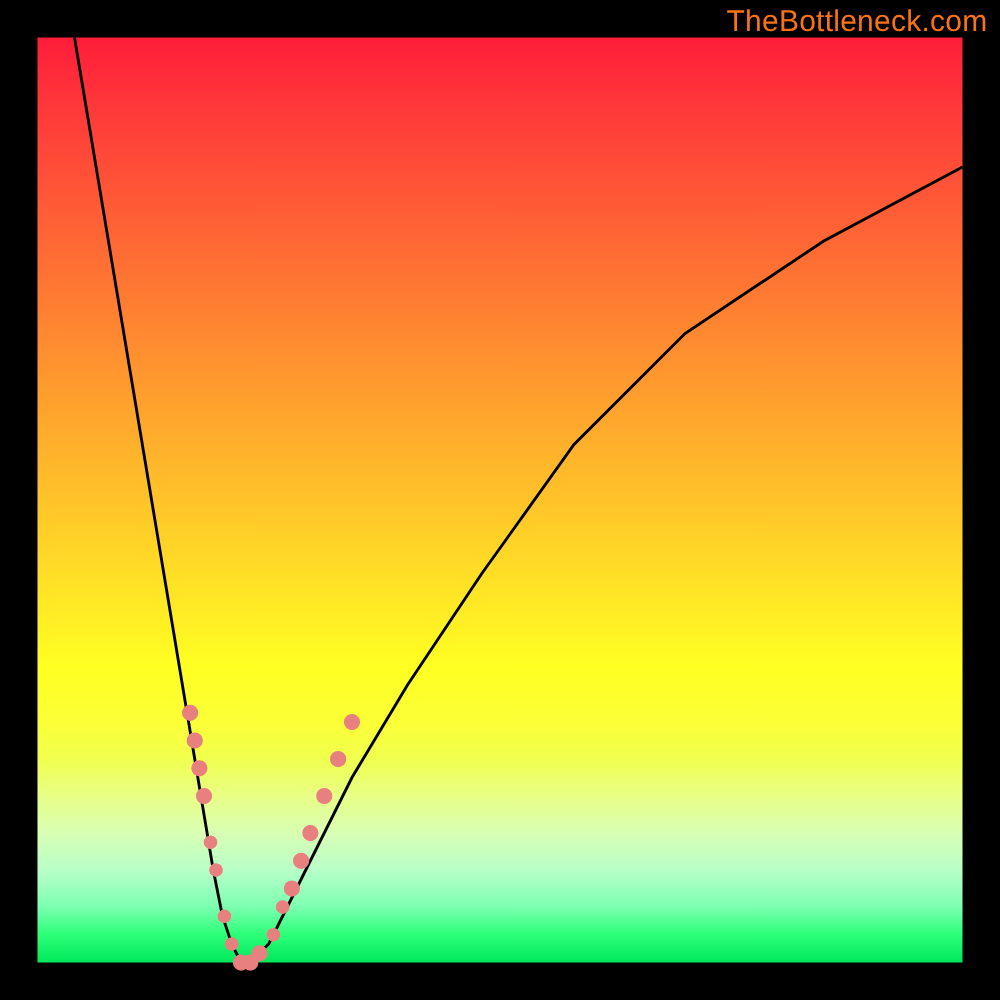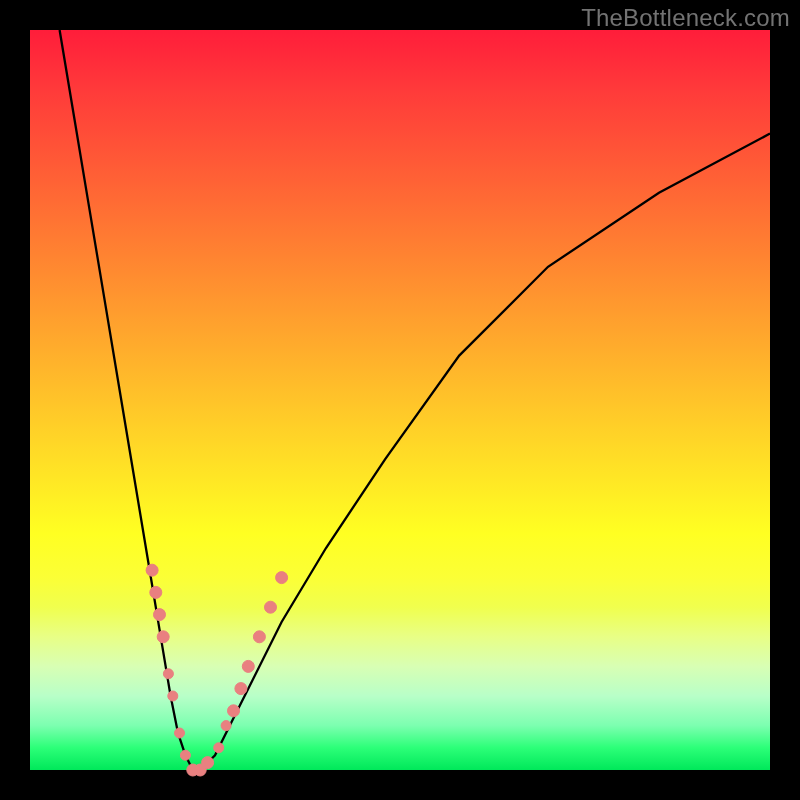--- a/index.html
+++ b/index.html
@@ -44,21 +44,21 @@
       #2cff78 97%,
       #00e85a 100%
     );
   }
   .watermark {
     position: absolute;
     top: 4px;
     right: 10px;
     font-size: 24px;
     font-weight: 500;
-    color: #737373;
+    color: #f97316;
     letter-spacing: 0.2px;
     user-select: none;
   }
   svg.curve {
     position: absolute;
     left: 0;
     top: 0;
     width: 740px;
     height: 740px;
     overflow: visible;

